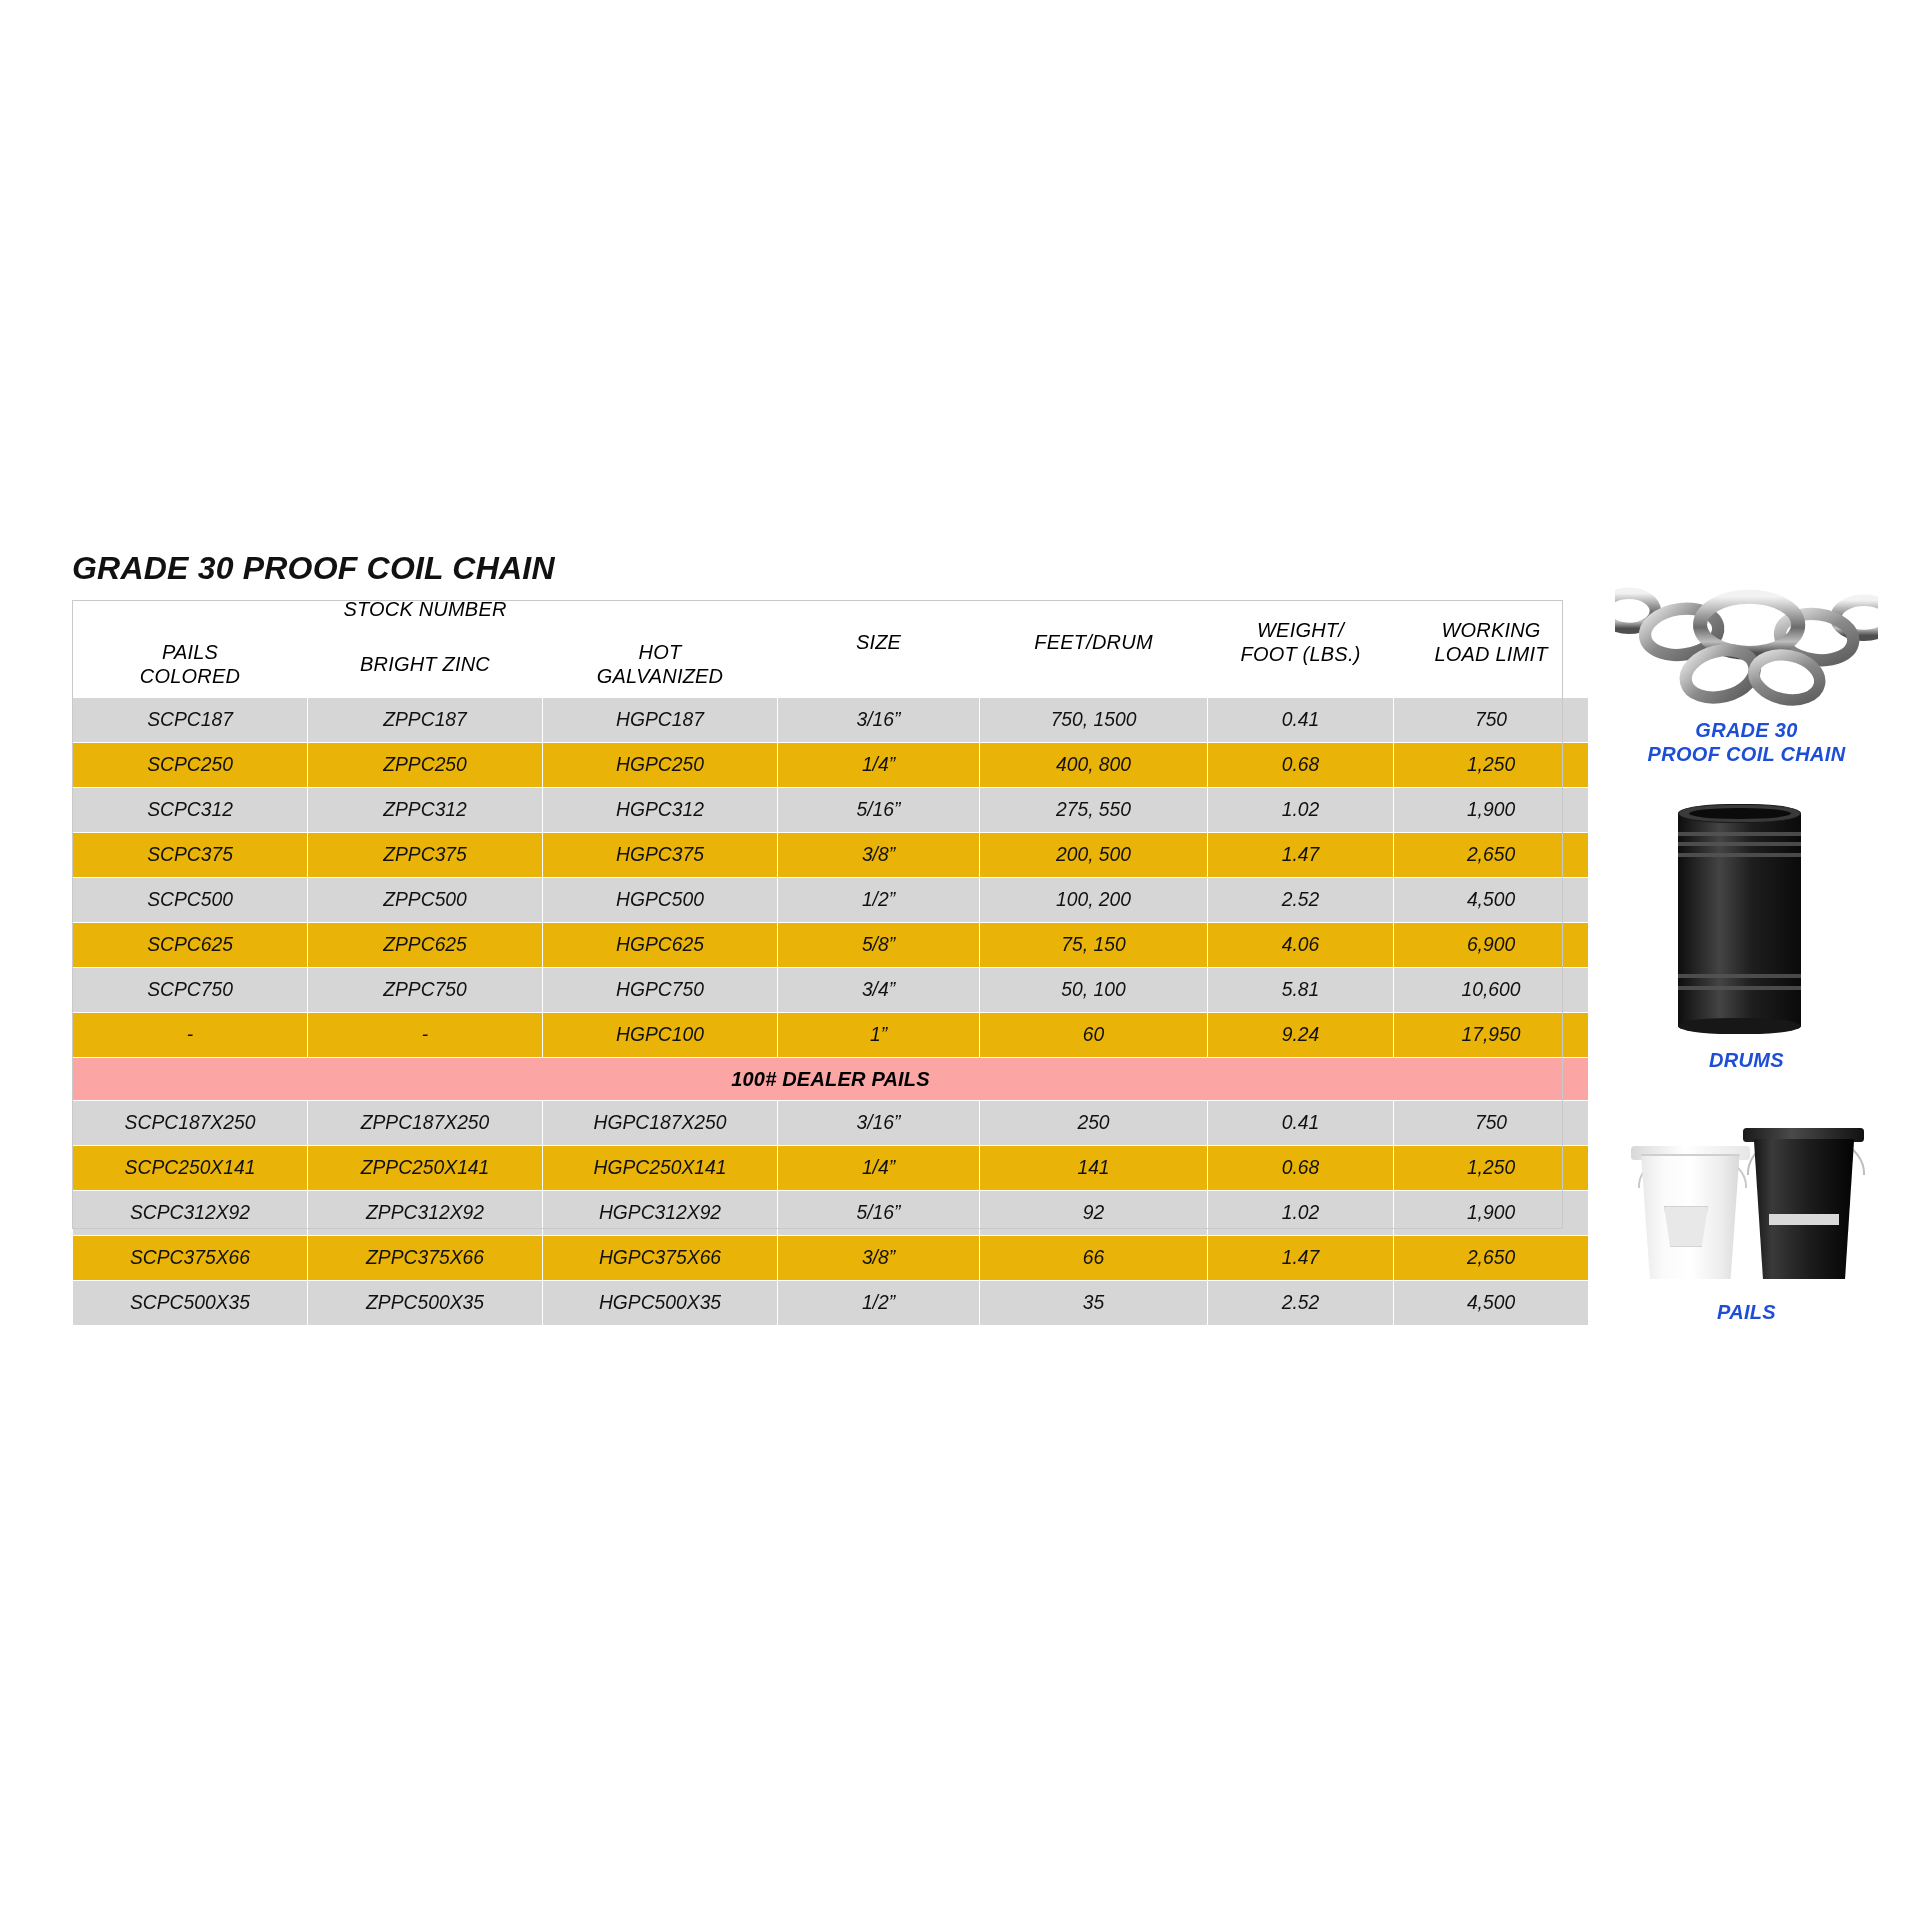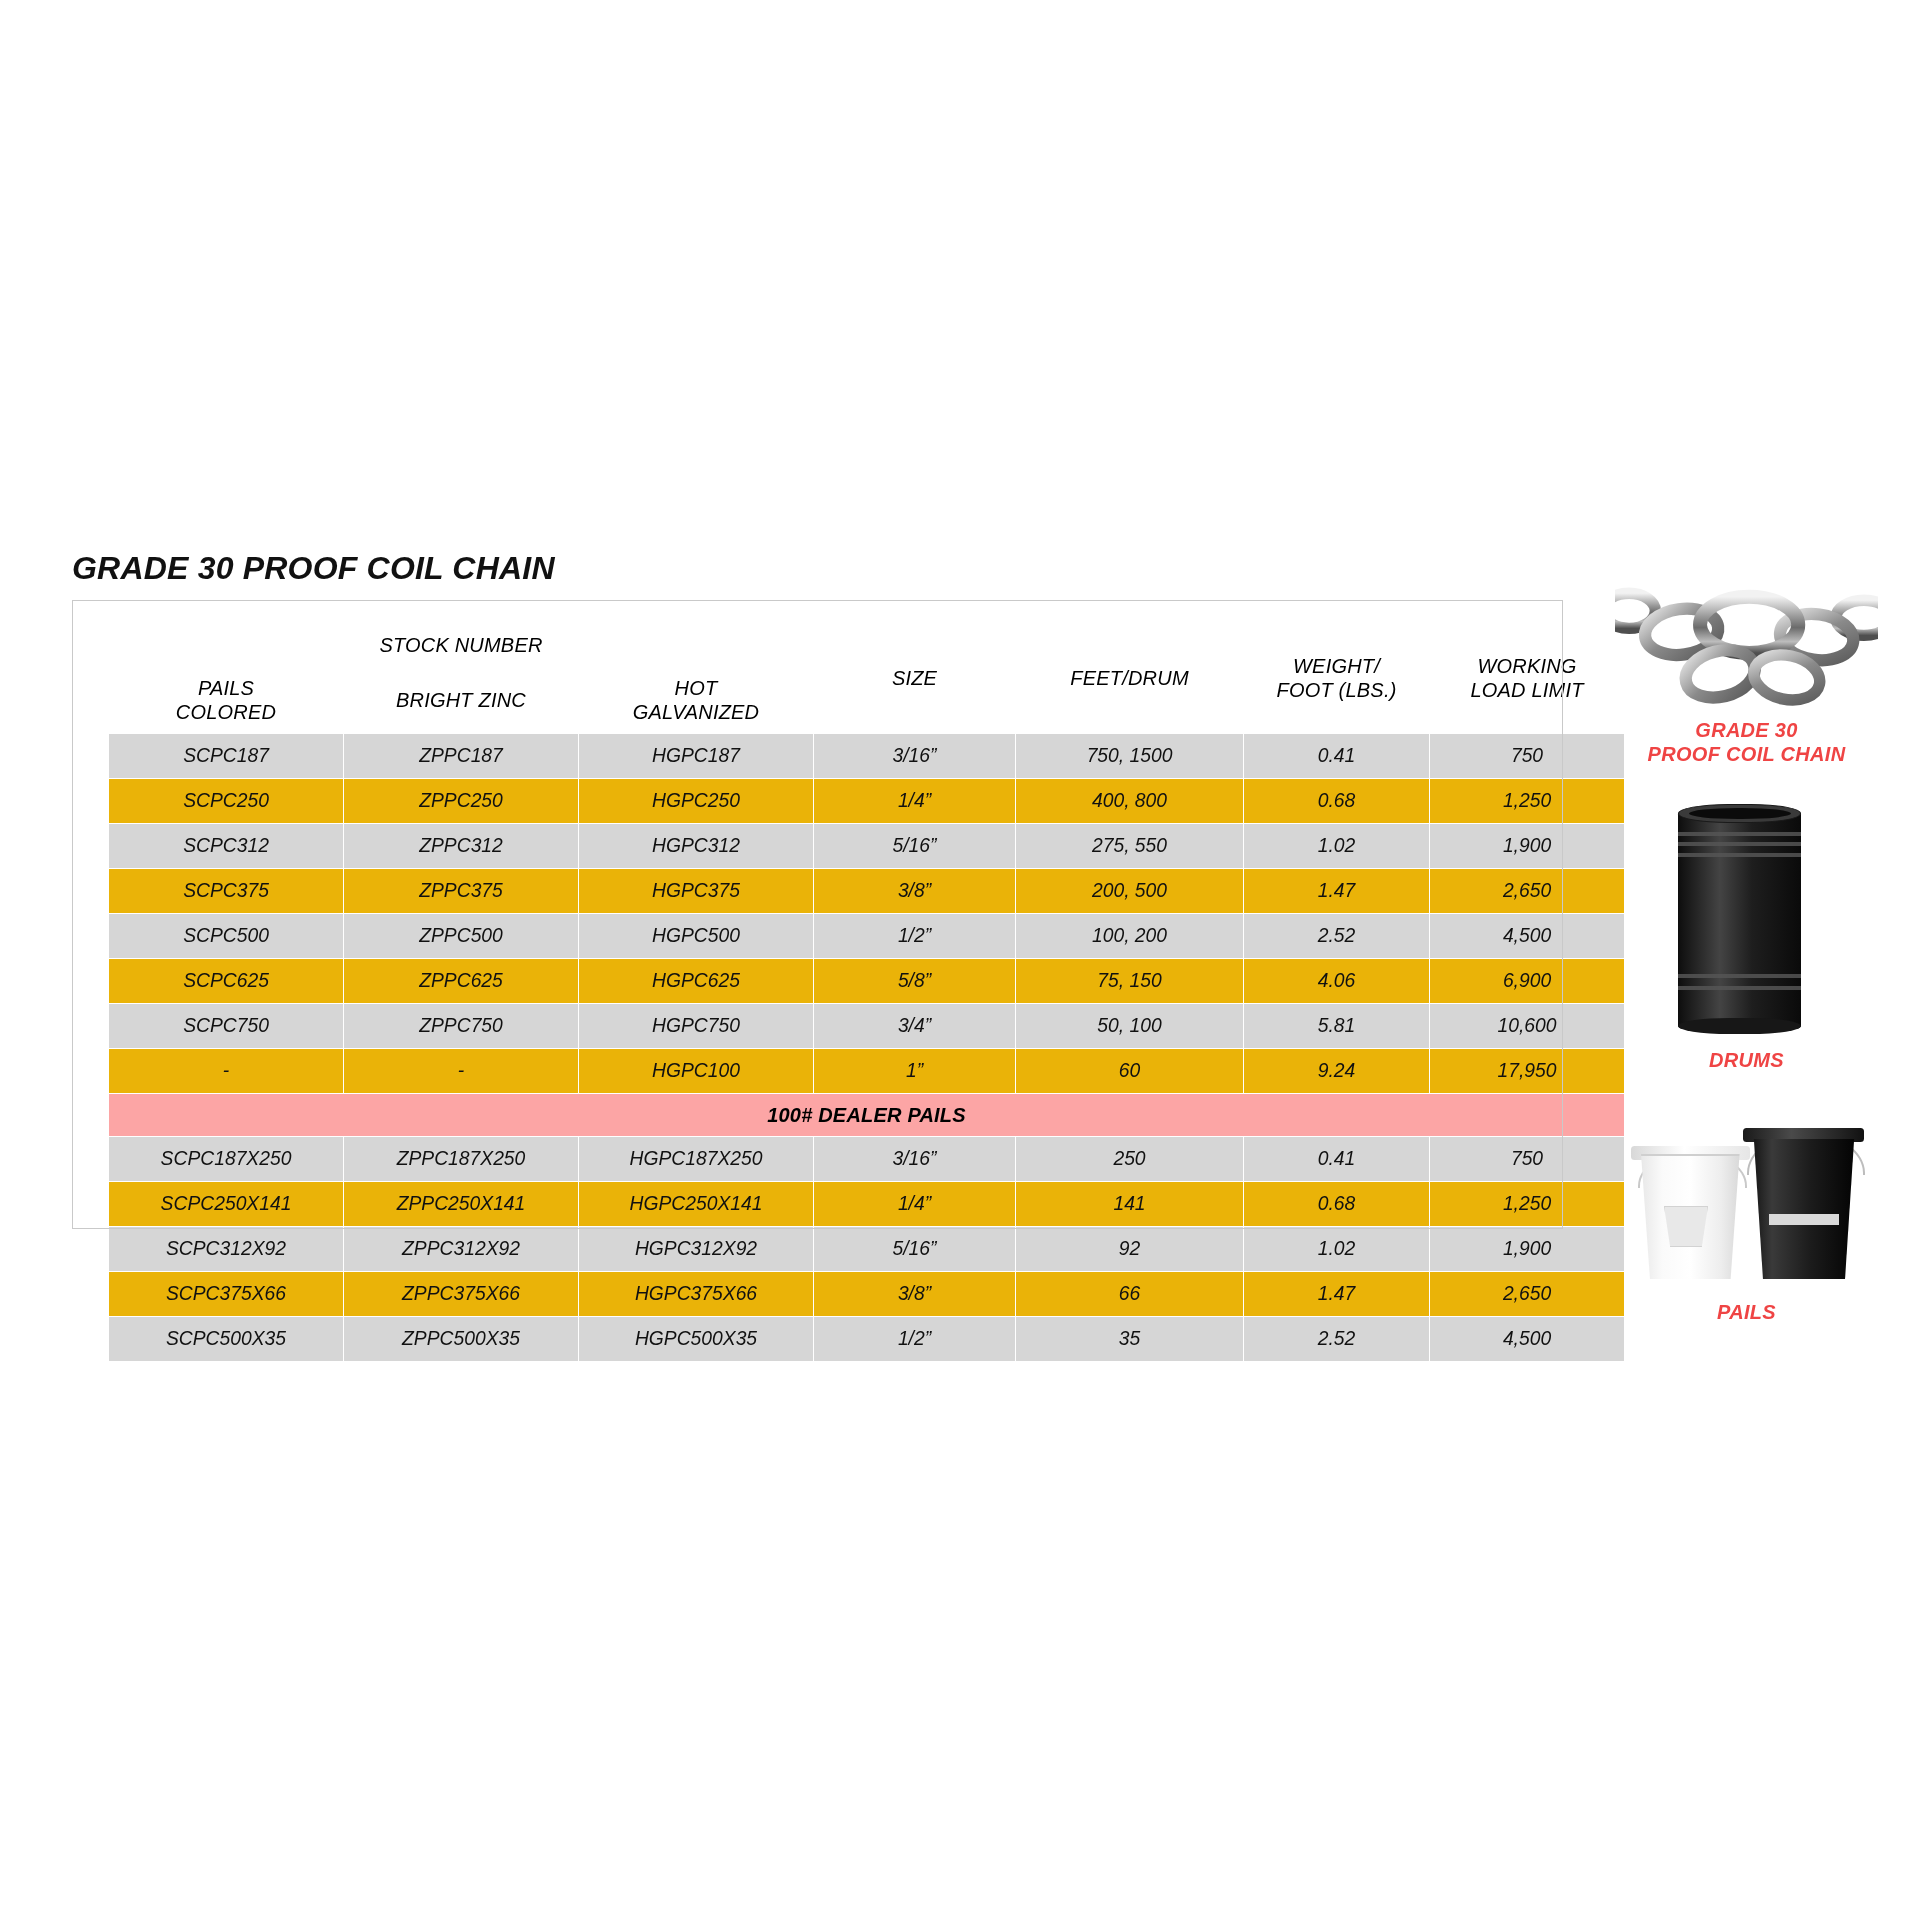--- a/index.html
+++ b/index.html
@@ -31,23 +31,22 @@
     font-size: 32px;
     font-weight: bold;
     letter-spacing: 0.2px;
     color: #111;
     white-space: nowrap;
   }
   
   #spec-table-wrap {
     position: absolute;
     left: 72px;
-    top: 624px;
+    top: 588px;
     width: 1491px;
-    margin-left: 36px;
   }
   table.spec {
     border-collapse: collapse;
     width: 1491px;
     table-layout: fixed;
     font-size: 18.4px;
   }
   table.spec td, table.spec th {
     border: 0.9px solid #ffffff;
     padding: 0;
@@ -109,21 +108,21 @@
     left: 1615px;
     top: 579px;
     width: 263px;
   }
   .fig-caption {
     text-align: center;
     font-weight: bold;
     font-size: 20px;
     line-height: 1.22;
     letter-spacing: 0.3px;
-    color: #ef4444;
+    color: #1d4ed8;
   }
   #chain-fig {
     position: relative;
     height: 132px;
     width: 263px;
   }
   #chain-caption { margin-top: 7px; }
 
   #drums-fig {
     position: relative;

